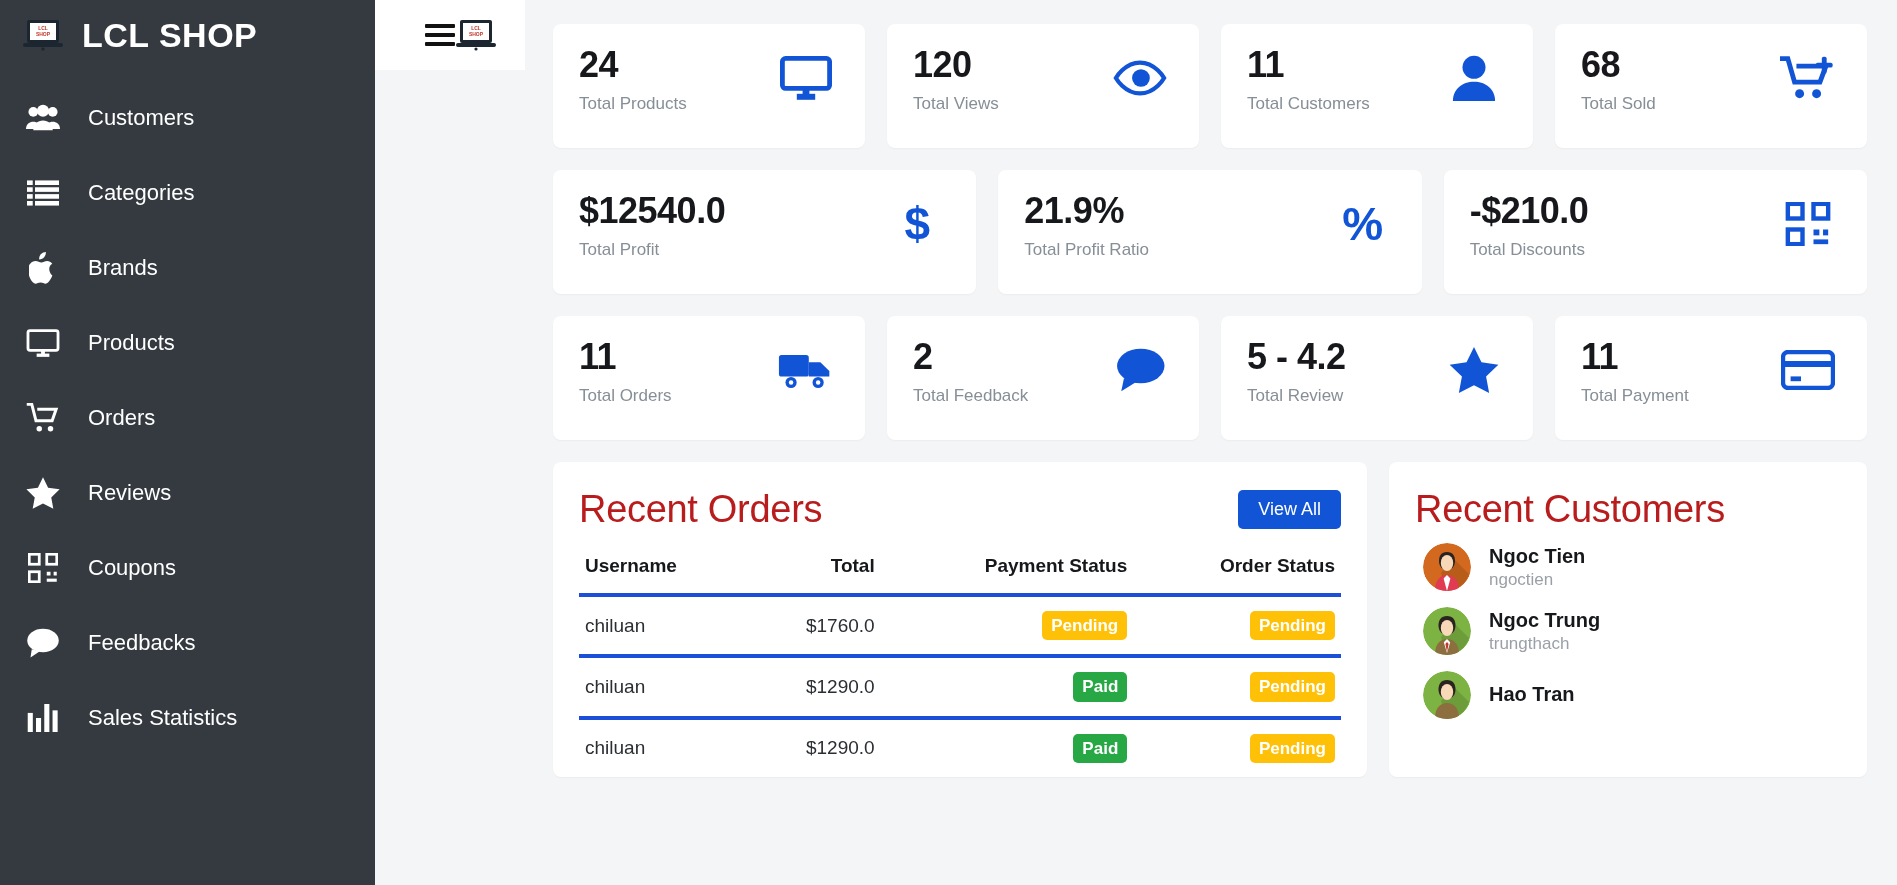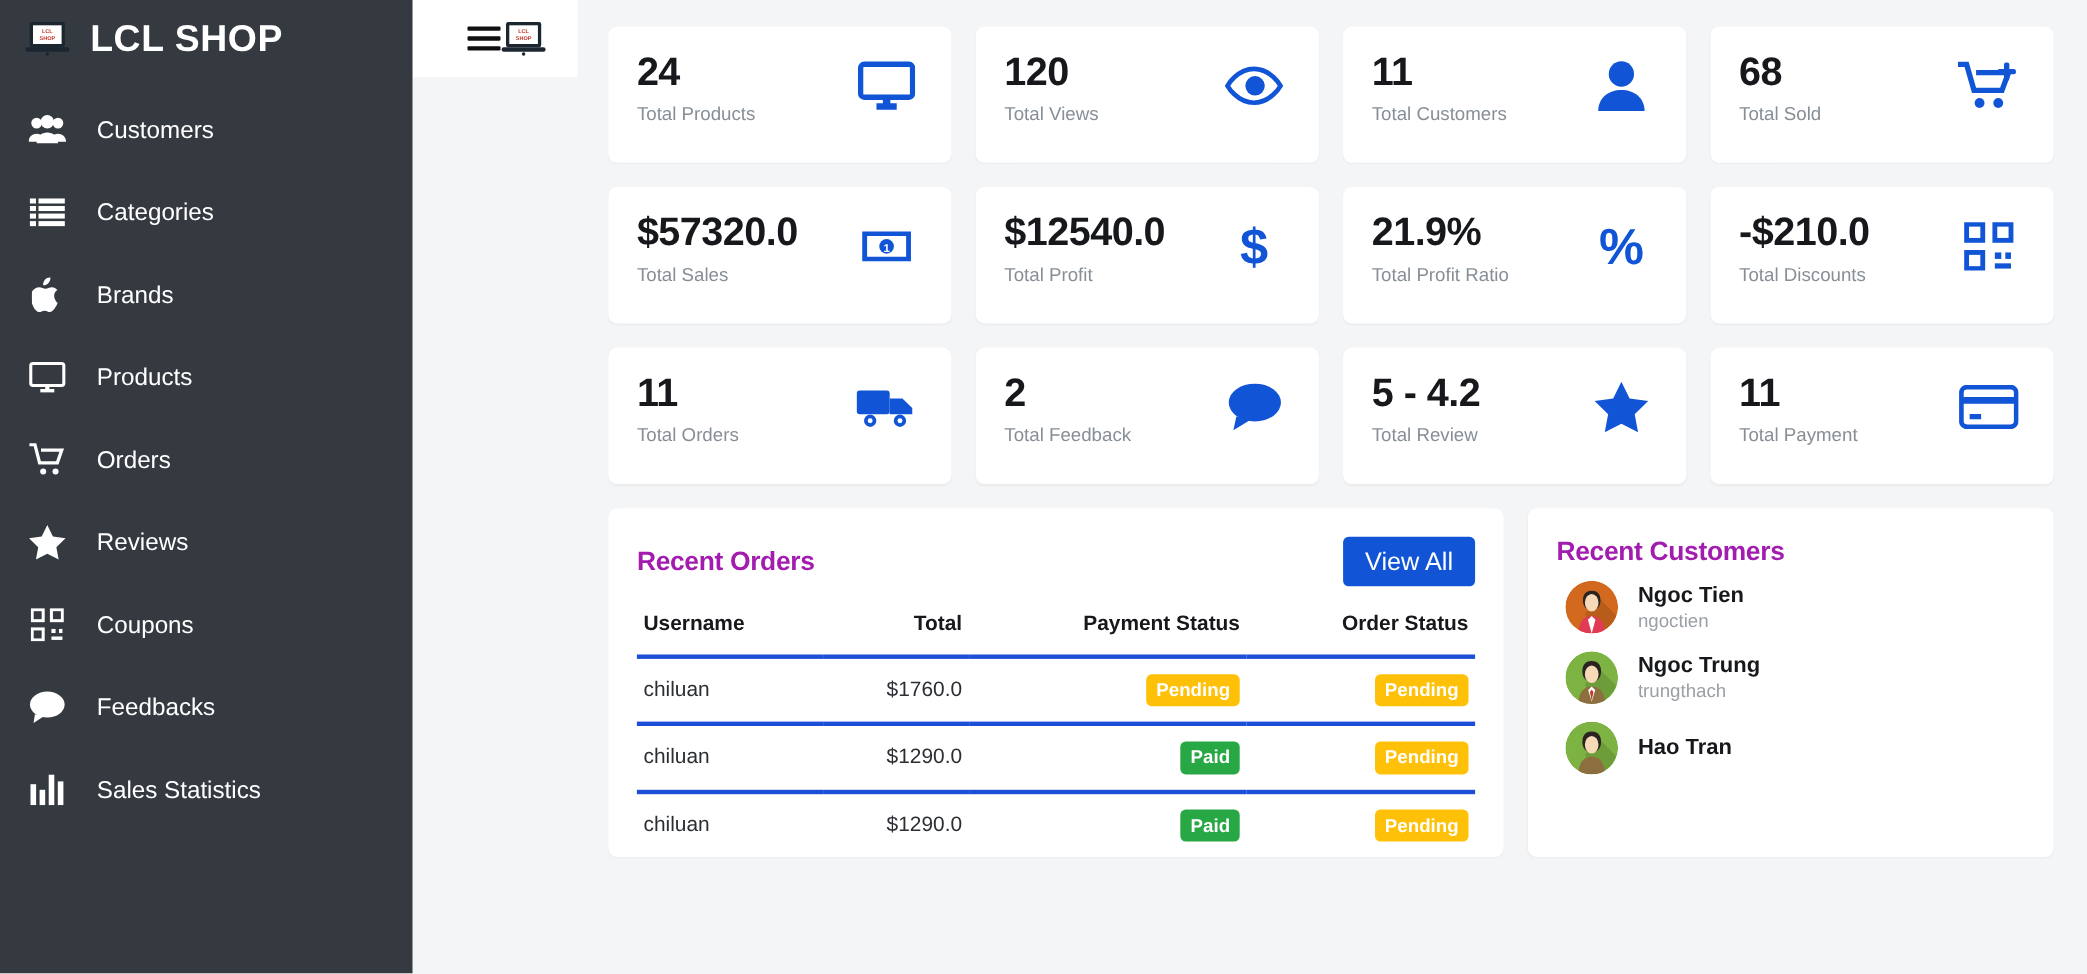--- a/index.html
+++ b/index.html
@@ -75,24 +75,24 @@
   
   .panels { display: flex; gap: 22px; }
   .panel {
     background: #fff; border-radius: 8px; padding: 26px 26px 0 26px;
     box-shadow: 0 1px 2px rgba(0,0,0,.04);
   }
   .panel-orders { flex: 1 1 0; }
   .panel-customers { width: 478px; min-width: 478px; }
   .panel-head { display: flex; align-items: center; justify-content: space-between;
                 margin-bottom: 16px; }
-  .panel-title { font-size: 24px; font-weight: 700; color: #a21caf; letter-spacing: -0.3px; }
+  .panel-title { font-size: 38px; font-weight: 400; color: #b91c1c; letter-spacing: -0.3px; }
   .btn-view-all {
     background: #1155d6; color: #fff; border: none; border-radius: 5px;
-    font-size: 23px; padding: 9px 20px; cursor: pointer;
+    font-size: 18px; padding: 9px 20px; cursor: pointer;
     font-family: "Liberation Sans", sans-serif;
   }
 
   table.orders { width: 100%; border-collapse: collapse; }
   table.orders th {
     font-size: 19px; font-weight: 700; color: #16181b; padding: 8px 6px 16px 6px;
     text-align: right; white-space: nowrap;
   }
   table.orders th:first-child { text-align: left; }
   table.orders td {
@@ -328,34 +328,20 @@
                 <circle cx="19.6" cy="20.4" r="2.4"></circle>
               <rect x="22.4" y="0.6" width="2.6" height="9" rx="1"></rect>
               <rect x="19.2" y="3.8" width="9" height="2.6" rx="1"></rect>
             </svg>
           </div>
         </div>
       </div>
 
       <div class="cards-row">
 
-        <div class="card">
-          <div class="card-text">
-            <div class="card-value">$57320.0</div>
-            <div class="card-label">Total Sales</div>
-          </div>
-          <div class="card-icon">
-            <svg width="48" height="36" viewBox="0 0 26 19">
-              <path d="M1 2.2h24v14.6H1z" fill="#1155d6"></path>
-              <path d="M3.4 4.4h19.2v10.2H3.4z" fill="#fff"></path>
-              <circle cx="13" cy="9.5" r="3.6" fill="#1155d6"></circle>
-              <text x="13" y="12.2" font-size="5.6" font-weight="bold" fill="#fff" text-anchor="middle" font-family="Liberation Sans">1</text>
-            </svg>
-          </div>
-        </div>
 
         <div class="card">
           <div class="card-text">
             <div class="card-value">$12540.0</div>
             <div class="card-label">Total Profit</div>
           </div>
           <div class="card-icon">
             <span class="card-icon-glyph">$</span>
           </div>
         </div>

